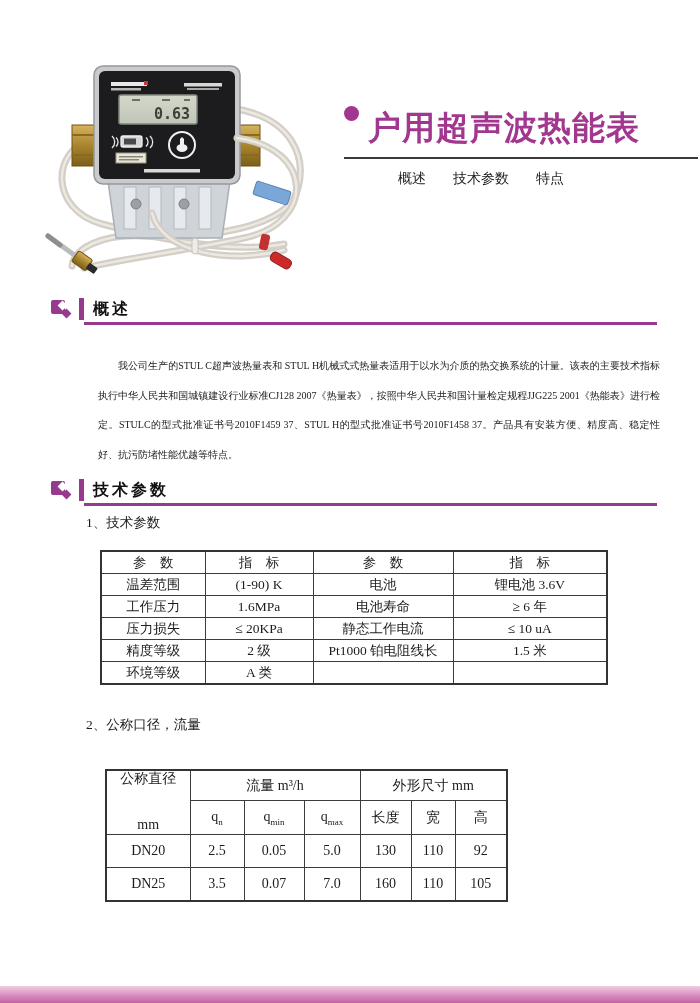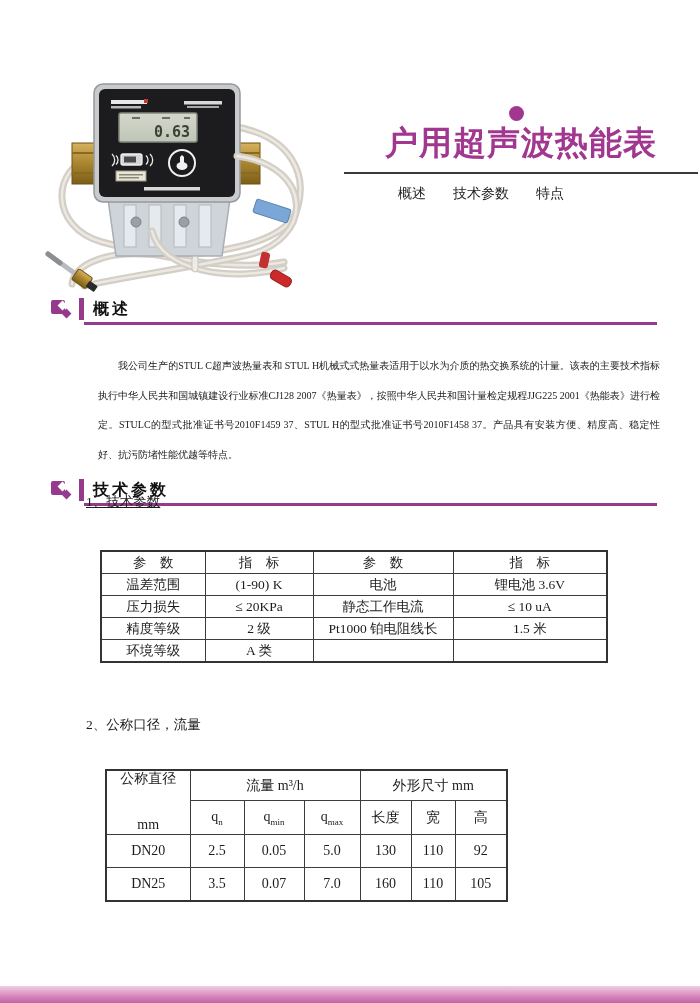--- a/index.html
+++ b/index.html
@@ -1,24 +1,24 @@
 <!DOCTYPE html>
 <html><head>
 <meta charset="utf-8">
 <style>
   html,body{margin:0;padding:0;}
   body{
     width:700px;height:1003px;position:relative;background:#ffffff;overflow:hidden;
     font-family:"Liberation Serif","DejaVu Serif",serif;color:#1c1c1c;
   }
   
-  .photo{position:absolute;left:32px;top:56px;width:292px;height:248px;}
+  .photo{position:absolute;left:32px;top:38px;width:292px;height:248px;}
   
   .title-block{position:absolute;left:344px;top:106px;width:354px;}
-  .title-row{display:flex;align-items:center;flex-direction:column;}
+  .title-row{display:flex;align-items:flex-start;}
   .bullet{width:15px;height:15px;border-radius:50%;background:#A1378F;margin-right:9px;flex:none;}
   h1.title{
     margin:0;font-family:"Liberation Sans","DejaVu Sans",sans-serif;
     font-size:33px;font-weight:bold;color:#A1378F;letter-spacing:1px;white-space:nowrap;
   }
   .title-rule{height:2px;background:#3a3a3a;margin-top:6px;}
   .top-nav{display:flex;gap:27px;margin:11px 0 0 54px;font-size:14px;color:#222;}
   .top-nav span{cursor:pointer;}
   
   .sechead{position:absolute;left:50px;width:610px;height:29px;}
@@ -33,21 +33,21 @@
     font-size:16px;font-weight:bold;color:#111;letter-spacing:3px;
   }
   .sec-underline{position:absolute;left:34px;right:3px;bottom:0;height:3px;background:#963A8E;}
   
   .overview-text{
     position:absolute;left:98px;top:341px;width:562px;
     font-size:10px;line-height:29.5px;text-align:justify;text-indent:2em;color:#1b1b1b;
   }
   
   .subtitle{position:absolute;left:86px;font-size:13.5px;color:#1b1b1b;}
-  .sub1{top:493px;text-decoration:underline;}
+  .sub1{top:514px;}
   .sub2{top:716px;}
   
   table{border-collapse:collapse;table-layout:fixed;padding-left:11px;}
   .t1{position:absolute;left:100px;top:550px;border:2px solid #333;font-size:13.5px;}
   .t1 th,.t1 td{border:1px solid #3c3c3c;text-align:center;height:21px;padding:0 3px;font-weight:normal;overflow:hidden;white-space:nowrap;}
   .t2{position:absolute;left:105px;top:769px;border:2px solid #333;font-size:14px;}
   .t2 th,.t2 td{border:1px solid #3c3c3c;text-align:center;padding:0 2px;font-weight:normal;overflow:hidden;white-space:nowrap;}
   .t2 .hr1 th{height:29px;}
   .t2 .hr2 th{height:33px;}
   .t2 td{height:32px;}
@@ -228,20 +228,26 @@
     <th>参　数</th>
     <th>指　标</th>
     <th>参　数</th>
     <th>指　标</th>
   </tr>
   <tr>
     <td>温差范围</td>
     <td>(1-90) K</td>
     <td>电池</td>
     <td>锂电池 3.6V</td>
+  </tr>
+  <tr>
+    <td>工作压力</td>
+    <td>1.6MPa</td>
+    <td>电池寿命</td>
+    <td>≥ 6 年</td>
   </tr>
   <tr>
     <td>压力损失</td>
     <td>≤ 20KPa</td>
     <td>静态工作电流</td>
     <td>≤ 10 uA</td>
   </tr>
   <tr>
     <td>精度等级</td>
     <td>2 级</td>

